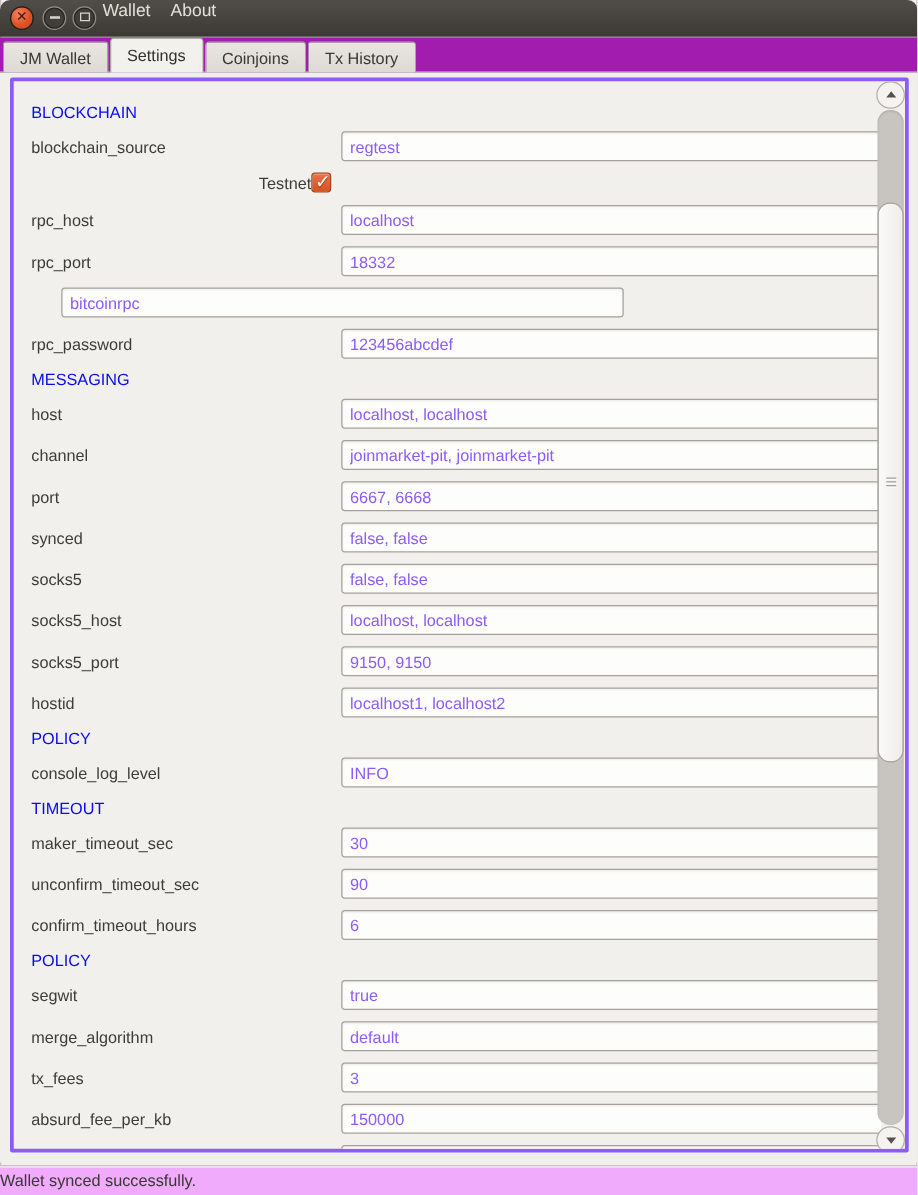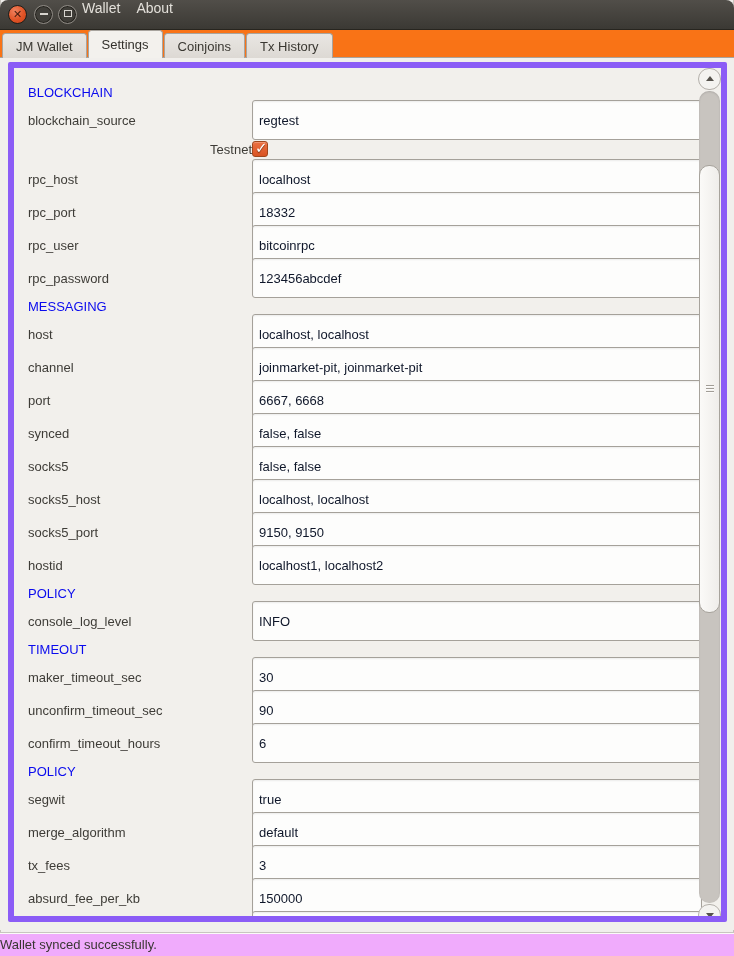--- a/index.html
+++ b/index.html
@@ -28,50 +28,50 @@
     background:#403e39;border:1px solid #8f8b85;
     box-shadow:inset 0 0 0 1px #26241f;
   }
   .winbtn.minimize{left:34px;}
   .winbtn.maximize{left:58px;}
   .glyph-min{display:block;width:8px;height:2px;background:#d7d4ce;margin:7px auto 0;}
   .glyph-max{display:block;width:8px;height:7px;border:1px solid #d7d4ce;margin:4px auto 0;}
   .title-menu{position:absolute;left:80px;top:0;height:29px;display:flex;gap:12px;}
   .title-menu span{color:#e3e0da;font-size:14px;padding:0 2px;}
   
-  .tabbar{position:absolute;top:30px;left:0;right:0;height:28px;background:#f97316;}
+  .tabbar{position:absolute;top:30px;left:0;right:0;height:28px;background:#a21caf;}
   .tabbar .line{position:absolute;left:0;right:0;bottom:0;height:1px;background:#a8a49e;z-index:1;}
   .tabs{position:relative;display:flex;align-items:flex-end;height:100%;padding-left:2px;z-index:2;}
   .tab{
     border:1px solid #a8a49e;border-bottom:none;border-radius:3.5px 3.5px 0 0;
     padding:0 13px;font-size:13px;color:#393731;
     display:flex;align-items:center;height:25px;
     background:linear-gradient(#e9e6e2,#ddd9d4);
     margin-right:1px;cursor:default;
   }
   .tab.active{height:28px;background:#f3f1ed;position:relative;z-index:3;color:#33312c;}
   
   .pane{position:absolute;top:58px;left:0;right:0;bottom:26px;background:#f1efec;}
   .scrollframe{
     position:absolute;left:8px;top:4px;width:719px;height:860px;
-    border:6px solid #8b5cf6;border-radius:2px;background:#f2f0ec;overflow:hidden;
+    border:3px solid #8b5cf6;border-radius:2px;background:#f2f0ec;overflow:hidden;
   }
   .content{
     position:absolute;left:0;top:0;width:694px;height:100%;
     padding:17px 0 0 14px;overflow:hidden;
   }
   .section-title{height:14px;line-height:15px;margin-bottom:9px;font-size:13px;color:#0a0aee;}
   .row{display:flex;align-items:center;height:24px;margin-bottom:9px;}
   .row.checkbox-row{height:16px;margin-bottom:10px;text-align:right;}
   .row label{width:224px;flex:none;font-size:13px;color:#3e3c37;}
   .row input.field{
-    flex:none;width:450px;height:40px;border:1px solid #a5a19a;border-radius:3px;
-    background:#fdfdfc;padding:0 6px;color:#0f172a;
+    flex:none;width:450px;height:24px;border:1px solid #a5a19a;border-radius:3px;
+    background:#fdfdfc;padding:0 6px;color:#8b5cf6;
     font:13px "Liberation Sans","DejaVu Sans",sans-serif;
-    box-shadow:inset 0 1px 2px rgba(0,0,0,0.07);outline:none;
+    box-shadow:inset 0 1px 2px rgba(0,0,0,0.07);outline:none;margin-left:24px;
   }
   .checkbox{
     position:relative;width:16px;height:16px;border-radius:3px;flex:none;
     border:1px solid #a0471d;background:linear-gradient(#eb7143,#d95322);
     box-shadow:inset 0 1px 0 rgba(255,255,255,0.25);
   }
   .check-glyph::before{
     content:"\2713";position:absolute;left:2px;top:-3px;
     color:#ffffff;font-size:15px;font-weight:bold;
     text-shadow:0 1px 1px rgba(96,35,5,0.85);
@@ -149,21 +149,20 @@
           </div>
           <div class="row">
             <label>rpc_host</label>
             <input type="text" class="field" value="localhost" style="">
           </div>
           <div class="row">
             <label>rpc_port</label>
             <input type="text" class="field" value="18332" style="">
           </div>
           <div class="row">
-            <label>rpc_user</label>
             <input type="text" class="field" value="bitcoinrpc" style="">
           </div>
           <div class="row">
             <label>rpc_password</label>
             <input type="text" class="field" value="123456abcdef" style="">
           </div>
           <div class="section-title">MESSAGING</div>
           <div class="row">
             <label>host</label>
             <input type="text" class="field" value="localhost, localhost" style="">

